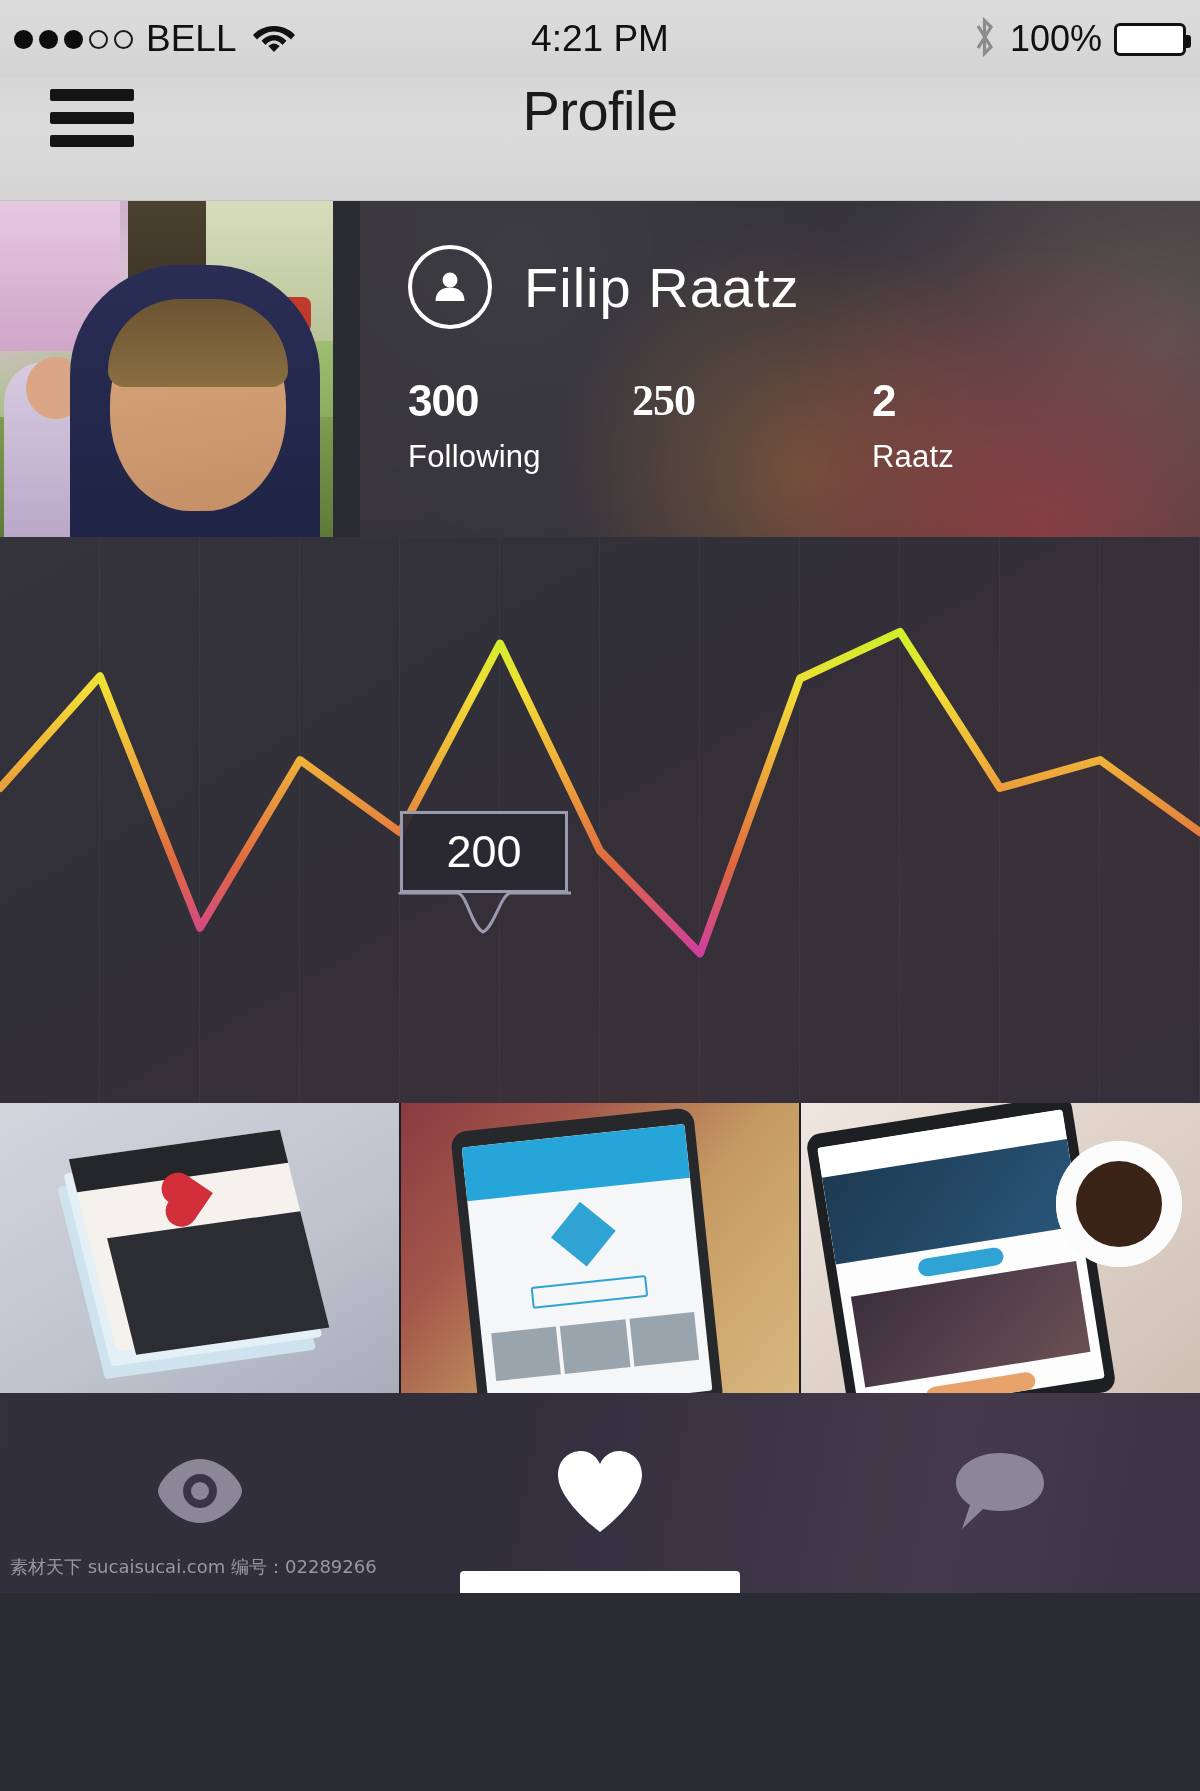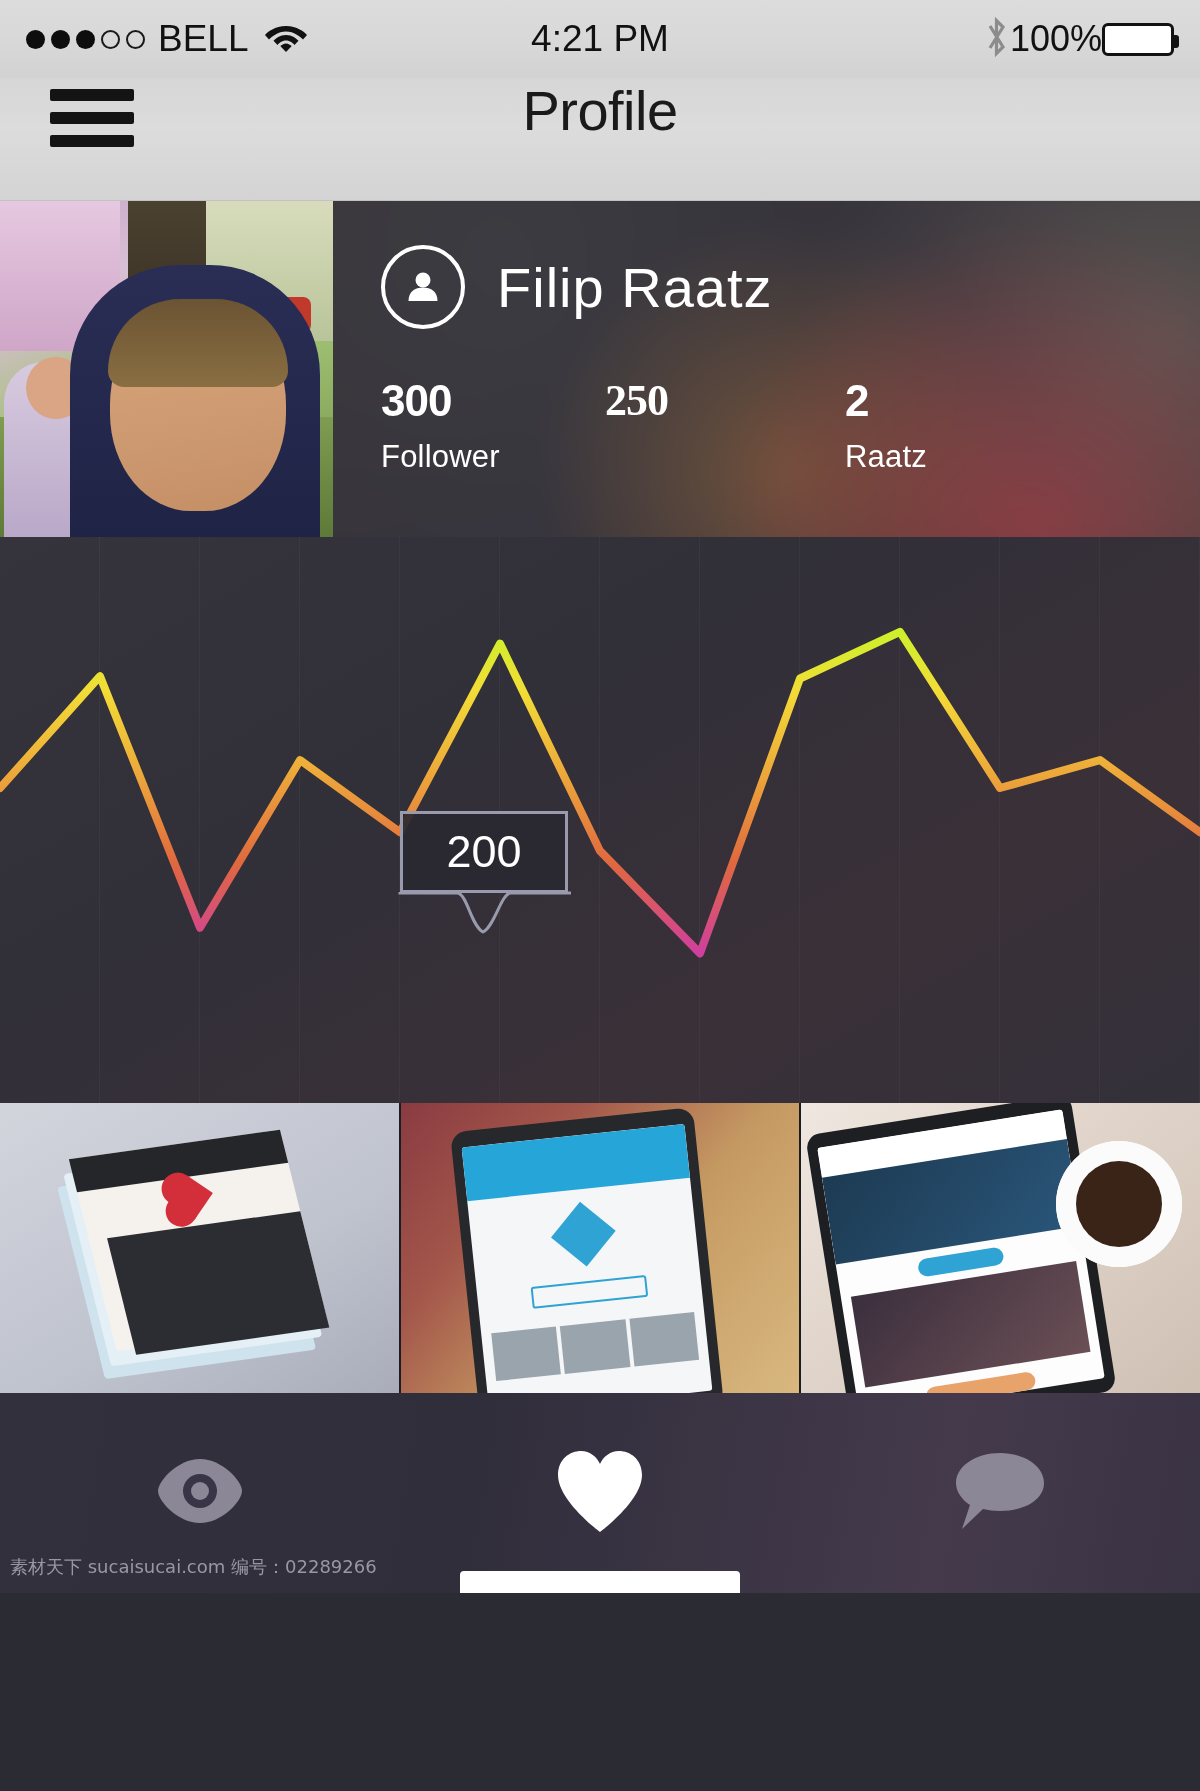--- a/index.html
+++ b/index.html
@@ -13,21 +13,21 @@
     position: relative;
   }
 
   
   .status-bar {
     position: relative;
     height: 78px;
     background: linear-gradient(to bottom, #dcdcdc 0%, #d8d8d8 55%, #d2d2d2 100%);
     display: flex;
     align-items: center;
-    padding: 0 26px;
+    padding: 0 14px;
     box-sizing: border-box;
   }
   .sb-left { display: flex; align-items: center; gap: 7px; flex: 0 0 auto; }
   .sb-dots { display: flex; align-items: center; gap: 6px; }
   .dot {
     width: 19px; height: 19px; border-radius: 50%;
     background: #0d0d0d;
   }
   .dot.hollow { background: transparent; border: 2.5px solid #1a1a1a; box-sizing: border-box; }
   .carrier {
@@ -35,21 +35,21 @@
     letter-spacing: 0px; margin-left: 6px;
     font-family: "Liberation Sans", sans-serif;
   }
   .wifi-icon { margin-left: 8px; display: block; }
   .sb-center {
     position: absolute; left: 0; right: 0; text-align: center;
     font-size: 37px; color: #111; font-weight: 400;
     pointer-events: none;
   }
   .sb-right {
-    margin-left: auto; display: flex; align-items: center; gap: 0;
+    margin-left: auto; display: flex; align-items: center; gap: 12px;
     position: relative; z-index: 2;
   }
   .bt-icon { display:block; }
   .batt-pct { font-size: 36px; color: #111; }
   .battery {
     width: 72px; height: 33px; border: 3px solid #121212; border-radius: 6px;
     position: relative; box-sizing: border-box; padding: 2px; background: #fff;
   }
   .battery-fill { width: 100%; height: 100%; background: #0d0d0d; border-radius: 2px; }
   .battery:after {
@@ -104,20 +104,21 @@
   .ap-main-hood { position:absolute; left:70px; bottom:0; width:250px; height:272px;
     background: linear-gradient(180deg,#2a2e55 0%, #1f2345 100%); border-radius:110px 110px 0 0; }
   .ap-face { position:absolute; left:110px; bottom:26px; width:176px; height:212px;
     background: linear-gradient(170deg,#d9a87e 0%, #c58f66 100%); border-radius:50% 50% 46% 46%; }
   .ap-hair { position:absolute; left:108px; bottom:150px; width:180px; height:88px;
     background: linear-gradient(180deg,#6b5433,#8a6e42); border-radius:90px 90px 20px 20px; }
 
   .profile-info {
     flex: 1; position: relative; overflow: hidden;
     background: #3b3738;
+    margin-left: 27px;
   }
   .pi-blur {
     position: absolute; inset: -40px;
     background:
       radial-gradient(circle at 78% 88%, rgba(190,60,70,0.55) 0%, rgba(190,60,70,0) 38%),
       radial-gradient(circle at 52% 74%, rgba(155,105,60,0.55) 0%, rgba(155,105,60,0) 42%),
       radial-gradient(circle at 92% 42%, rgba(120,120,110,0.45) 0%, rgba(120,120,110,0) 40%),
       radial-gradient(circle at 22% 24%, rgba(60,60,66,0.9) 0%, rgba(60,60,66,0) 55%),
       linear-gradient(135deg, #3a3638 0%, #34313a 45%, #413738 100%);
     filter: blur(14px);
@@ -295,21 +296,21 @@
             <circle cx="22" cy="15" r="7.5" fill="#ffffff"></circle>
             <path d="M7.5 36 C7.5 26.5 14 22.5 22 22.5 C30 22.5 36.5 26.5 36.5 36 Z" fill="#ffffff"></path>
           </svg>
         </span>
         <span class="user-name">Filip Raatz</span>
       </div>
 
       <div class="stats-row">
         <div class="stat">
           <div class="stat-value">300</div>
-          <div class="stat-label">Follower</div>
+          <div class="stat-label">Following</div>
         </div>
         <div class="stat">
           <div class="stat-value">250</div>
         </div>
         <div class="stat">
           <div class="stat-value">2</div>
           <div class="stat-label">Raatz</div>
         </div>
       </div>
     </div>

